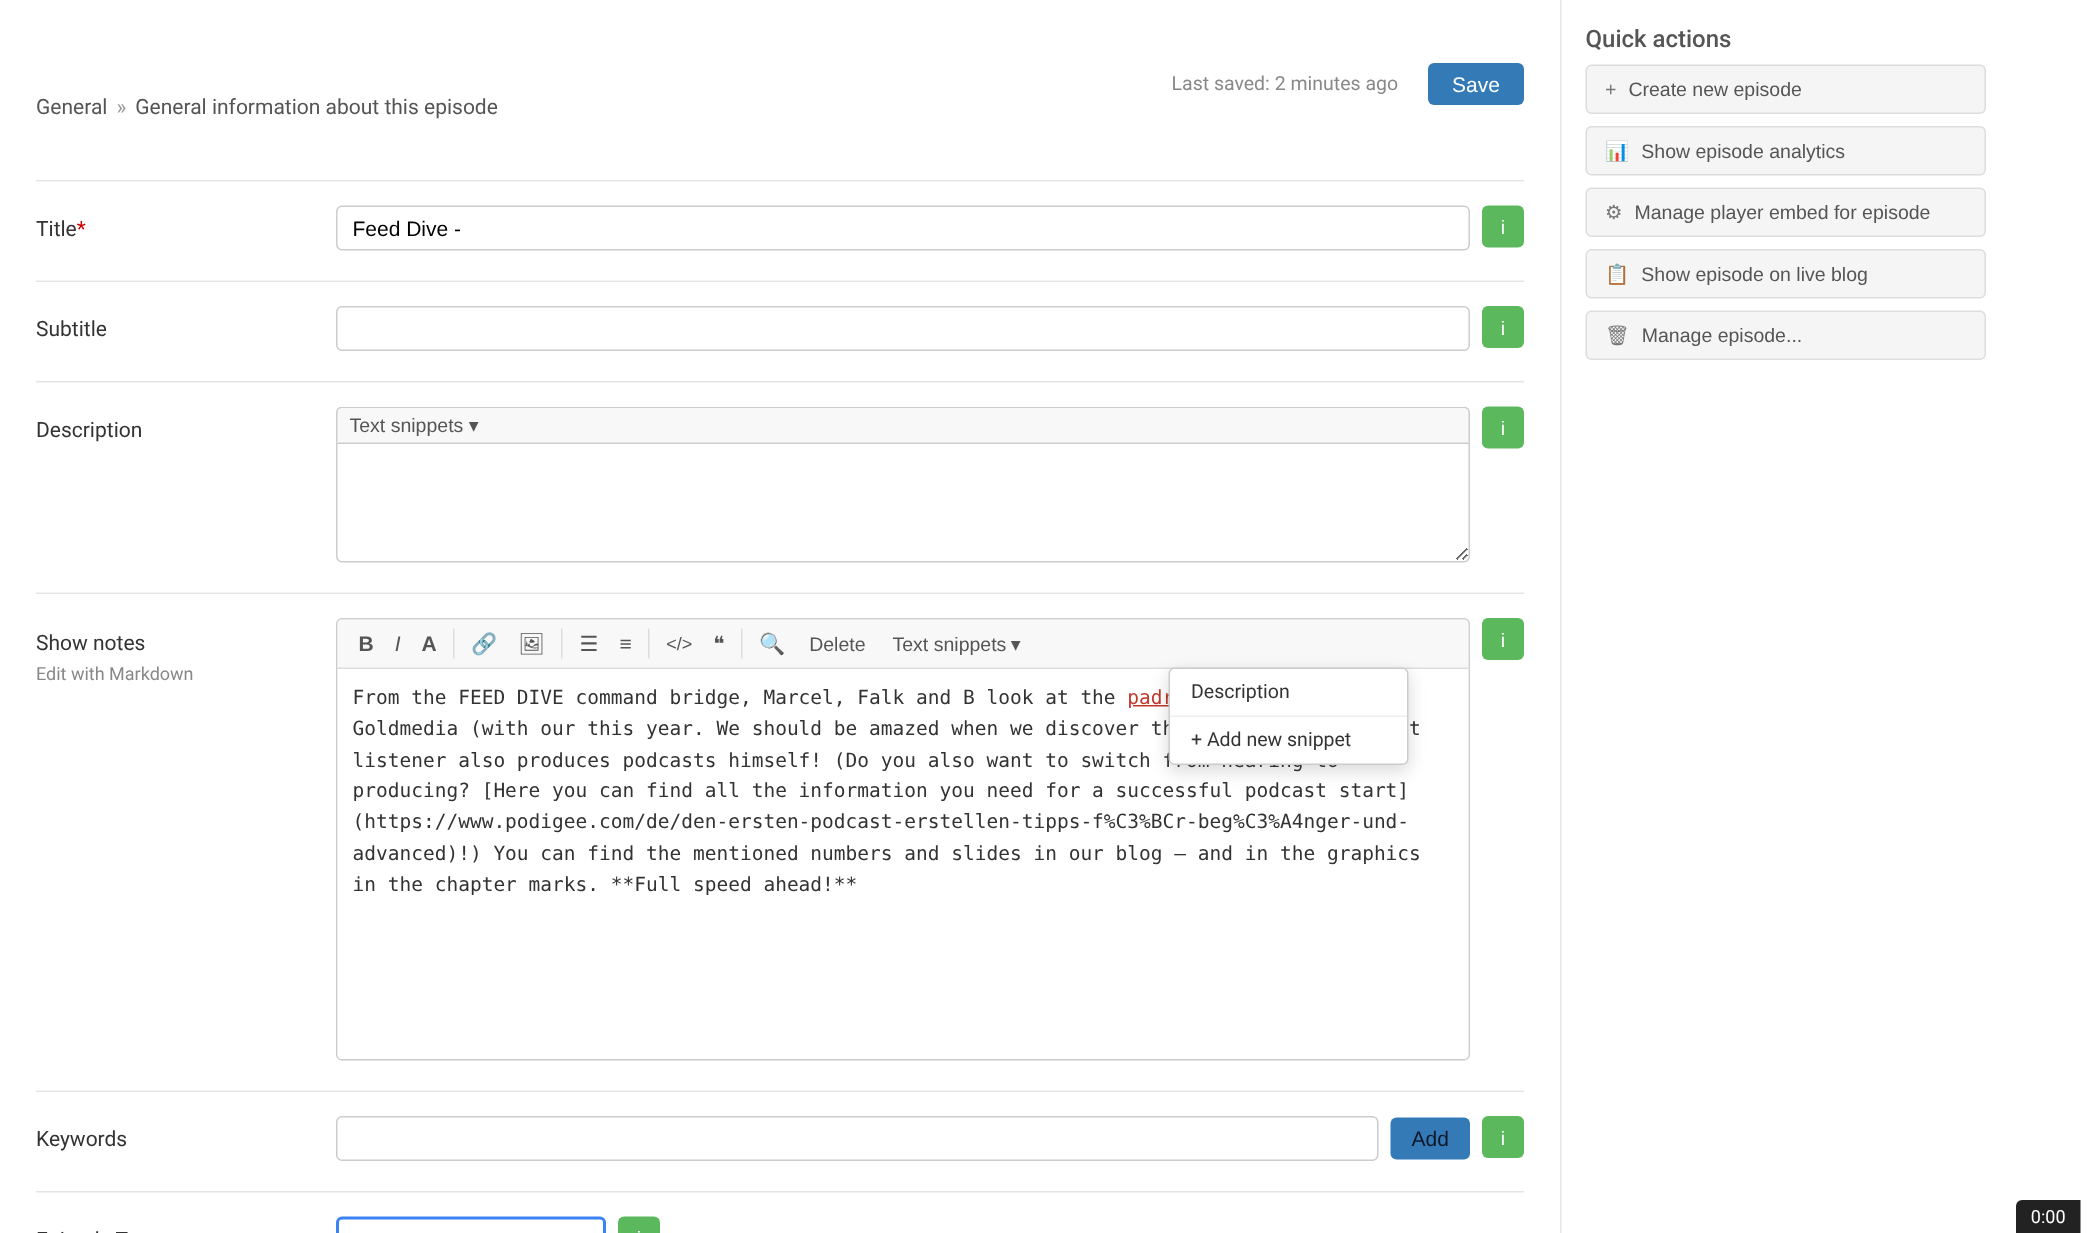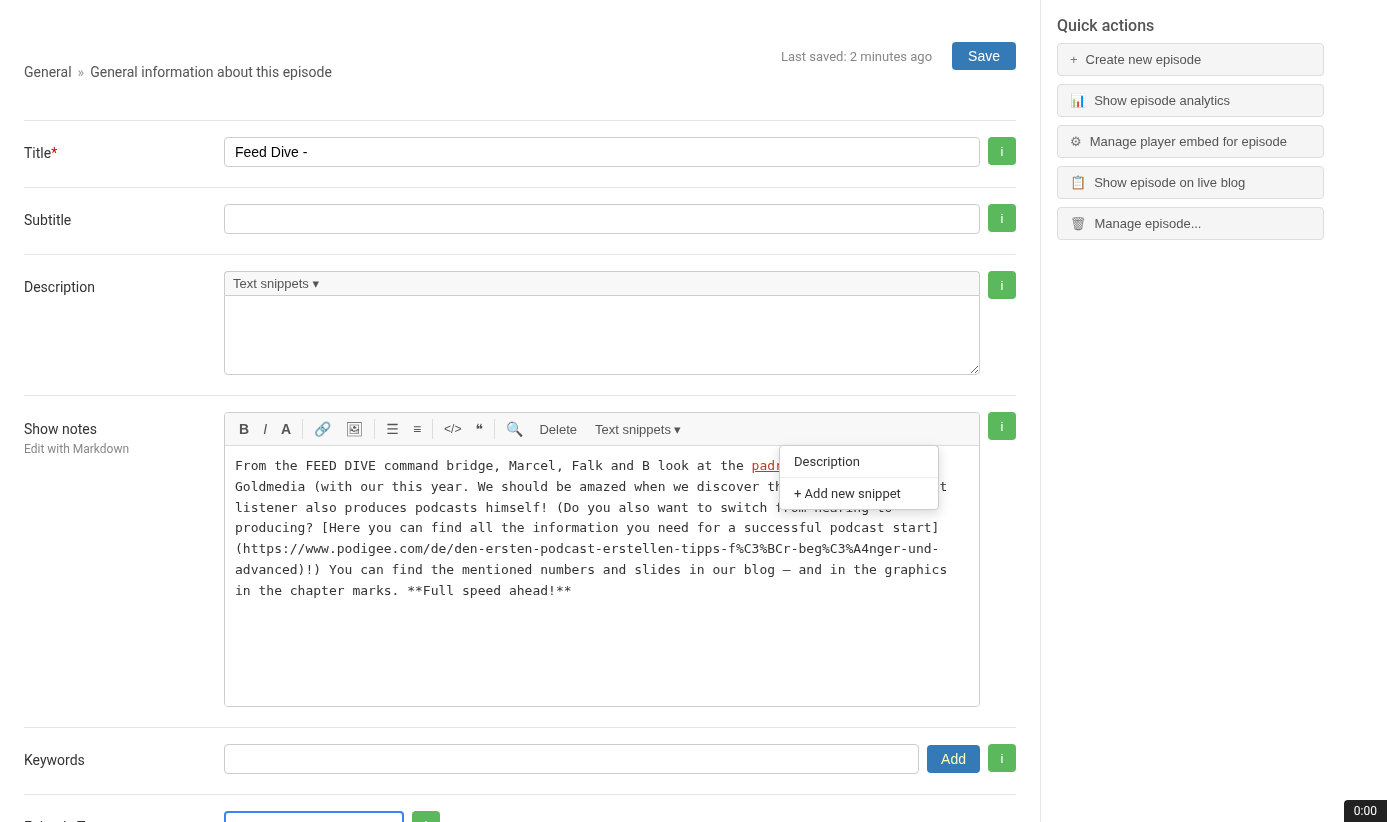--- a/index.html
+++ b/index.html
@@ -242,21 +242,21 @@
     }
     .keywords-input {
       flex: 1;
       padding: 6px 10px;
       border: 1px solid #ccc;
       border-radius: 4px;
       font-size: 14px;
     }
     .btn-add {
       background: #337ab7;
-      color: #fef9c3;
+      color: #0f172a;
       border: none;
       padding: 6px 14px;
       border-radius: 4px;
       cursor: pointer;
       font-size: 14px;
       text-align: right;
     }
 
     
     .form-select {

